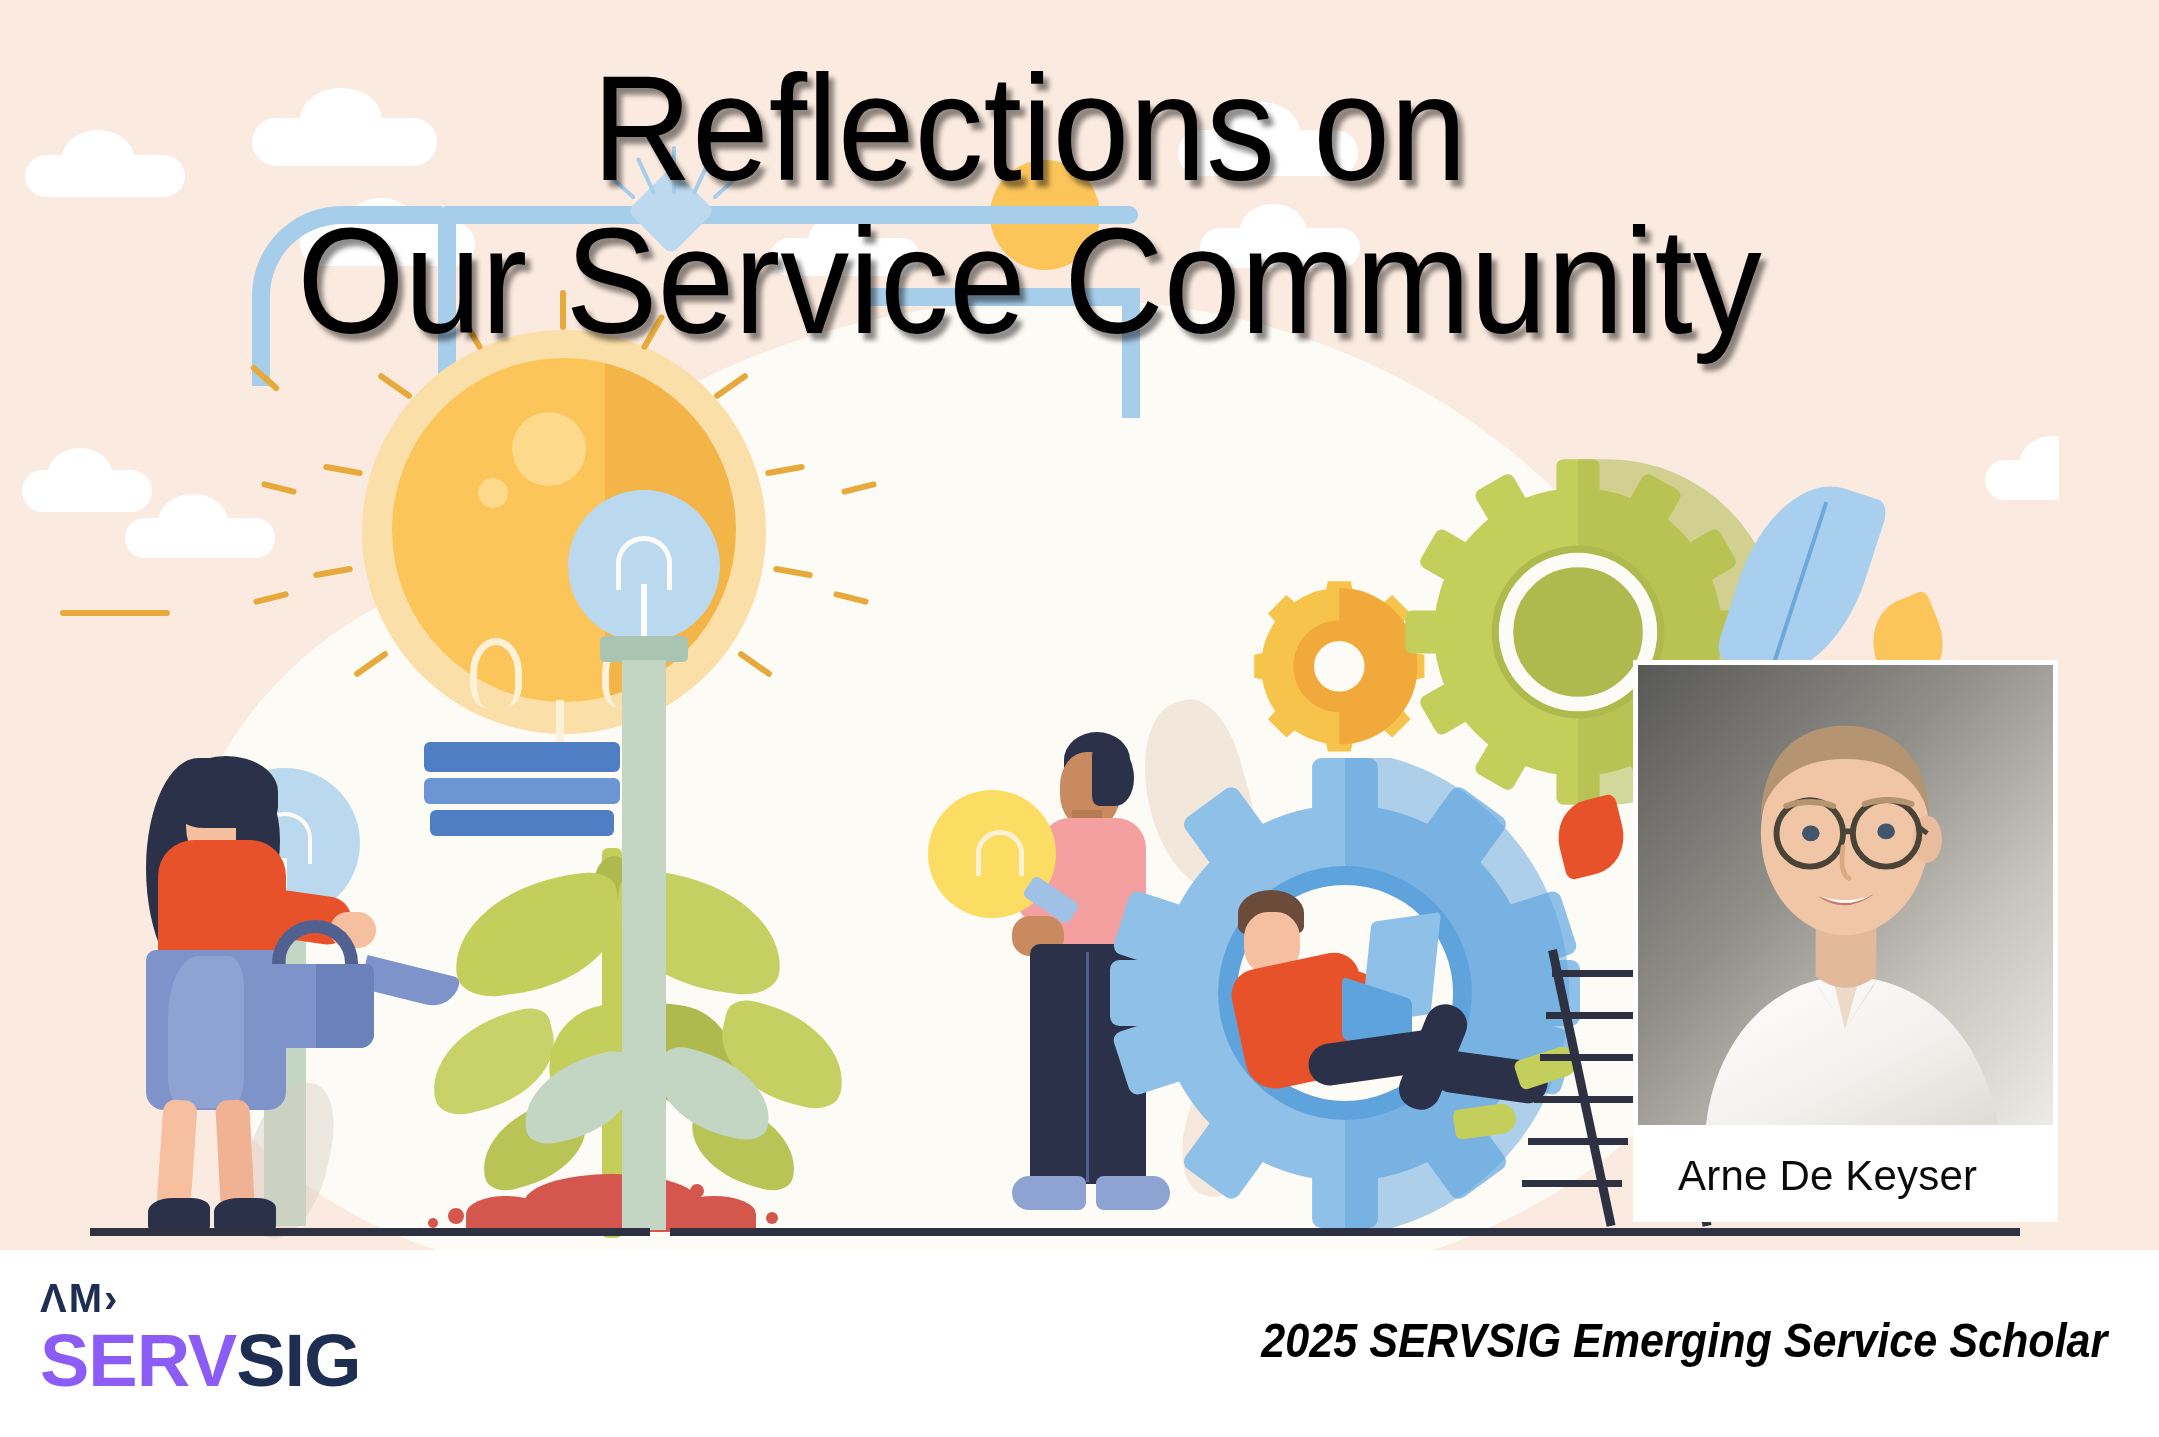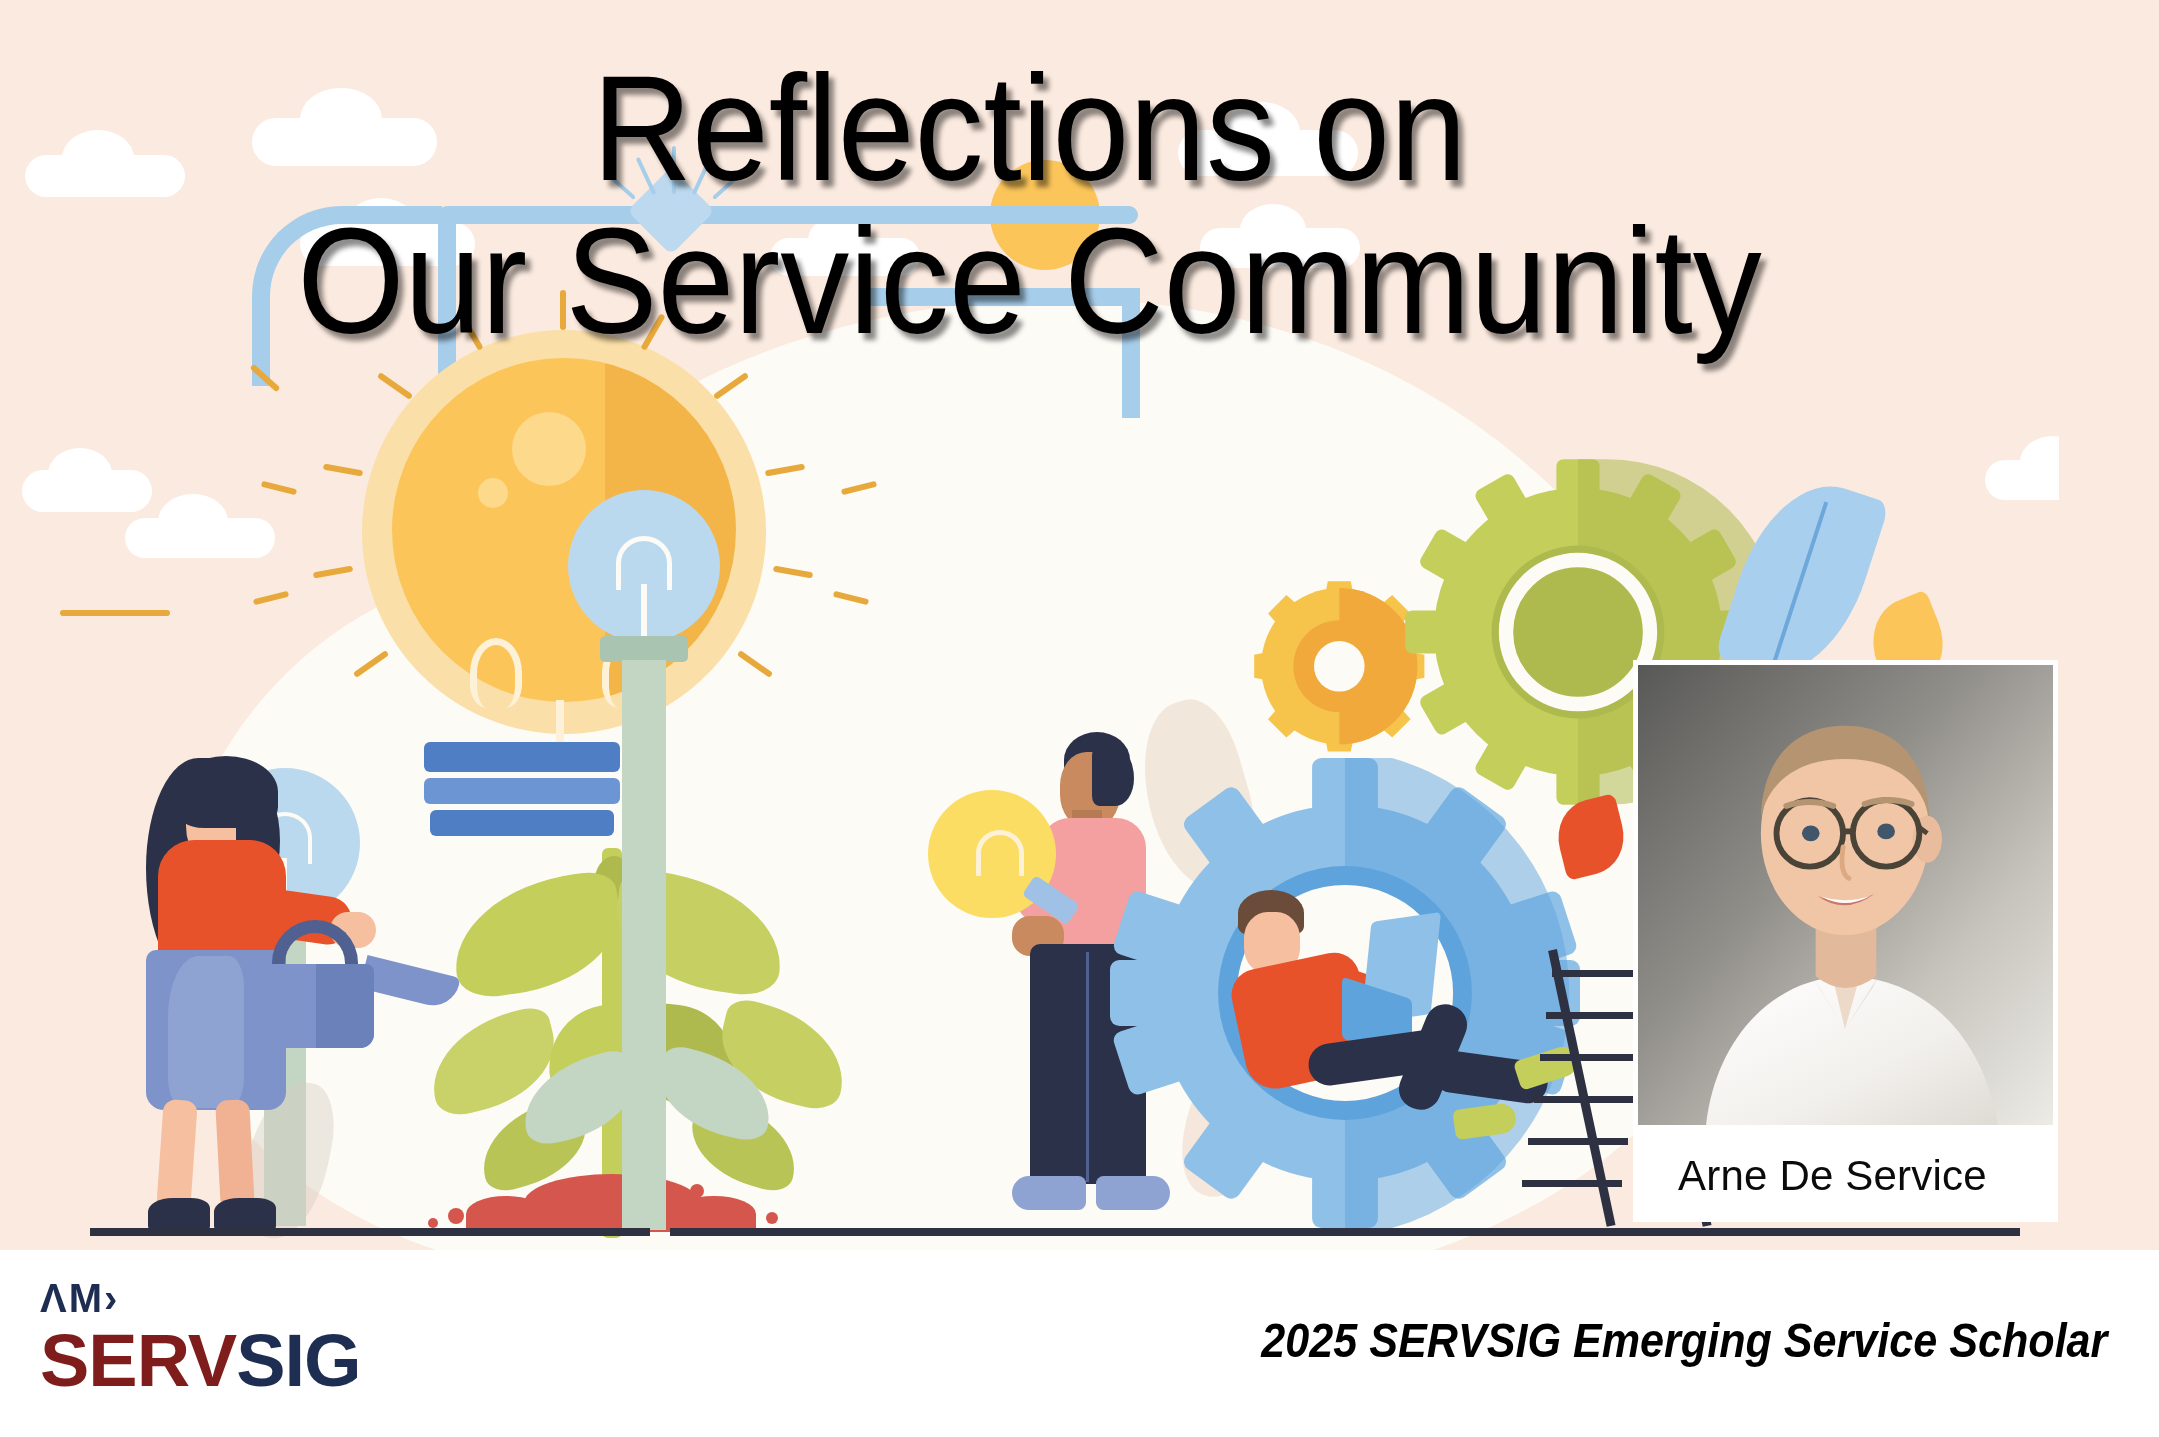--- a/index.html
+++ b/index.html
@@ -149,21 +149,21 @@
     font-family:"Liberation Sans", sans-serif;
   }
   .logo-main {
     font-size:74px;
     font-weight:700;
     line-height:1.05;
     letter-spacing:-1px;
     margin-top:4px;
     font-family:"Liberation Sans", sans-serif;
   }
-  .logo-serv { color:#7f1d1d; }
+  .logo-serv { color:#8b5cf6; }
   .logo-sig  { color:#1e2d52; }
   .tagline {
     position:absolute;
     right:52px; top:62px;
     font-size:49px;
     font-weight:700;
     font-style:italic;
     color:#000000;
     transform:scaleX(.88);
     transform-origin:right center;
@@ -504,21 +504,21 @@
 
         <path d="M210 186 Q206 212 216 218" stroke="#dda980" stroke-width="5" fill="none" stroke-linecap="round"></path>
 
         <path d="M184 236 Q212 256 242 234 Q212 248 184 236 Z" fill="#c9776c"></path>
         <path d="M189 237 Q212 250 238 236 Q212 244 189 237 Z" fill="#fdfbf8"></path>
       </svg>
     </div>
   </div>
 
   <div class="name-plate">
-    <span>Arne De Service</span>
+    <span>Arne De Keyser</span>
   </div>
 
   <div class="title">
     <span class="l1">Reflections on</span>
     <span class="l2">Our Service Community</span>
   </div>
 
   <div class="footer">
     <div class="logo">
       <div class="logo-ama">ΛM›</div>

